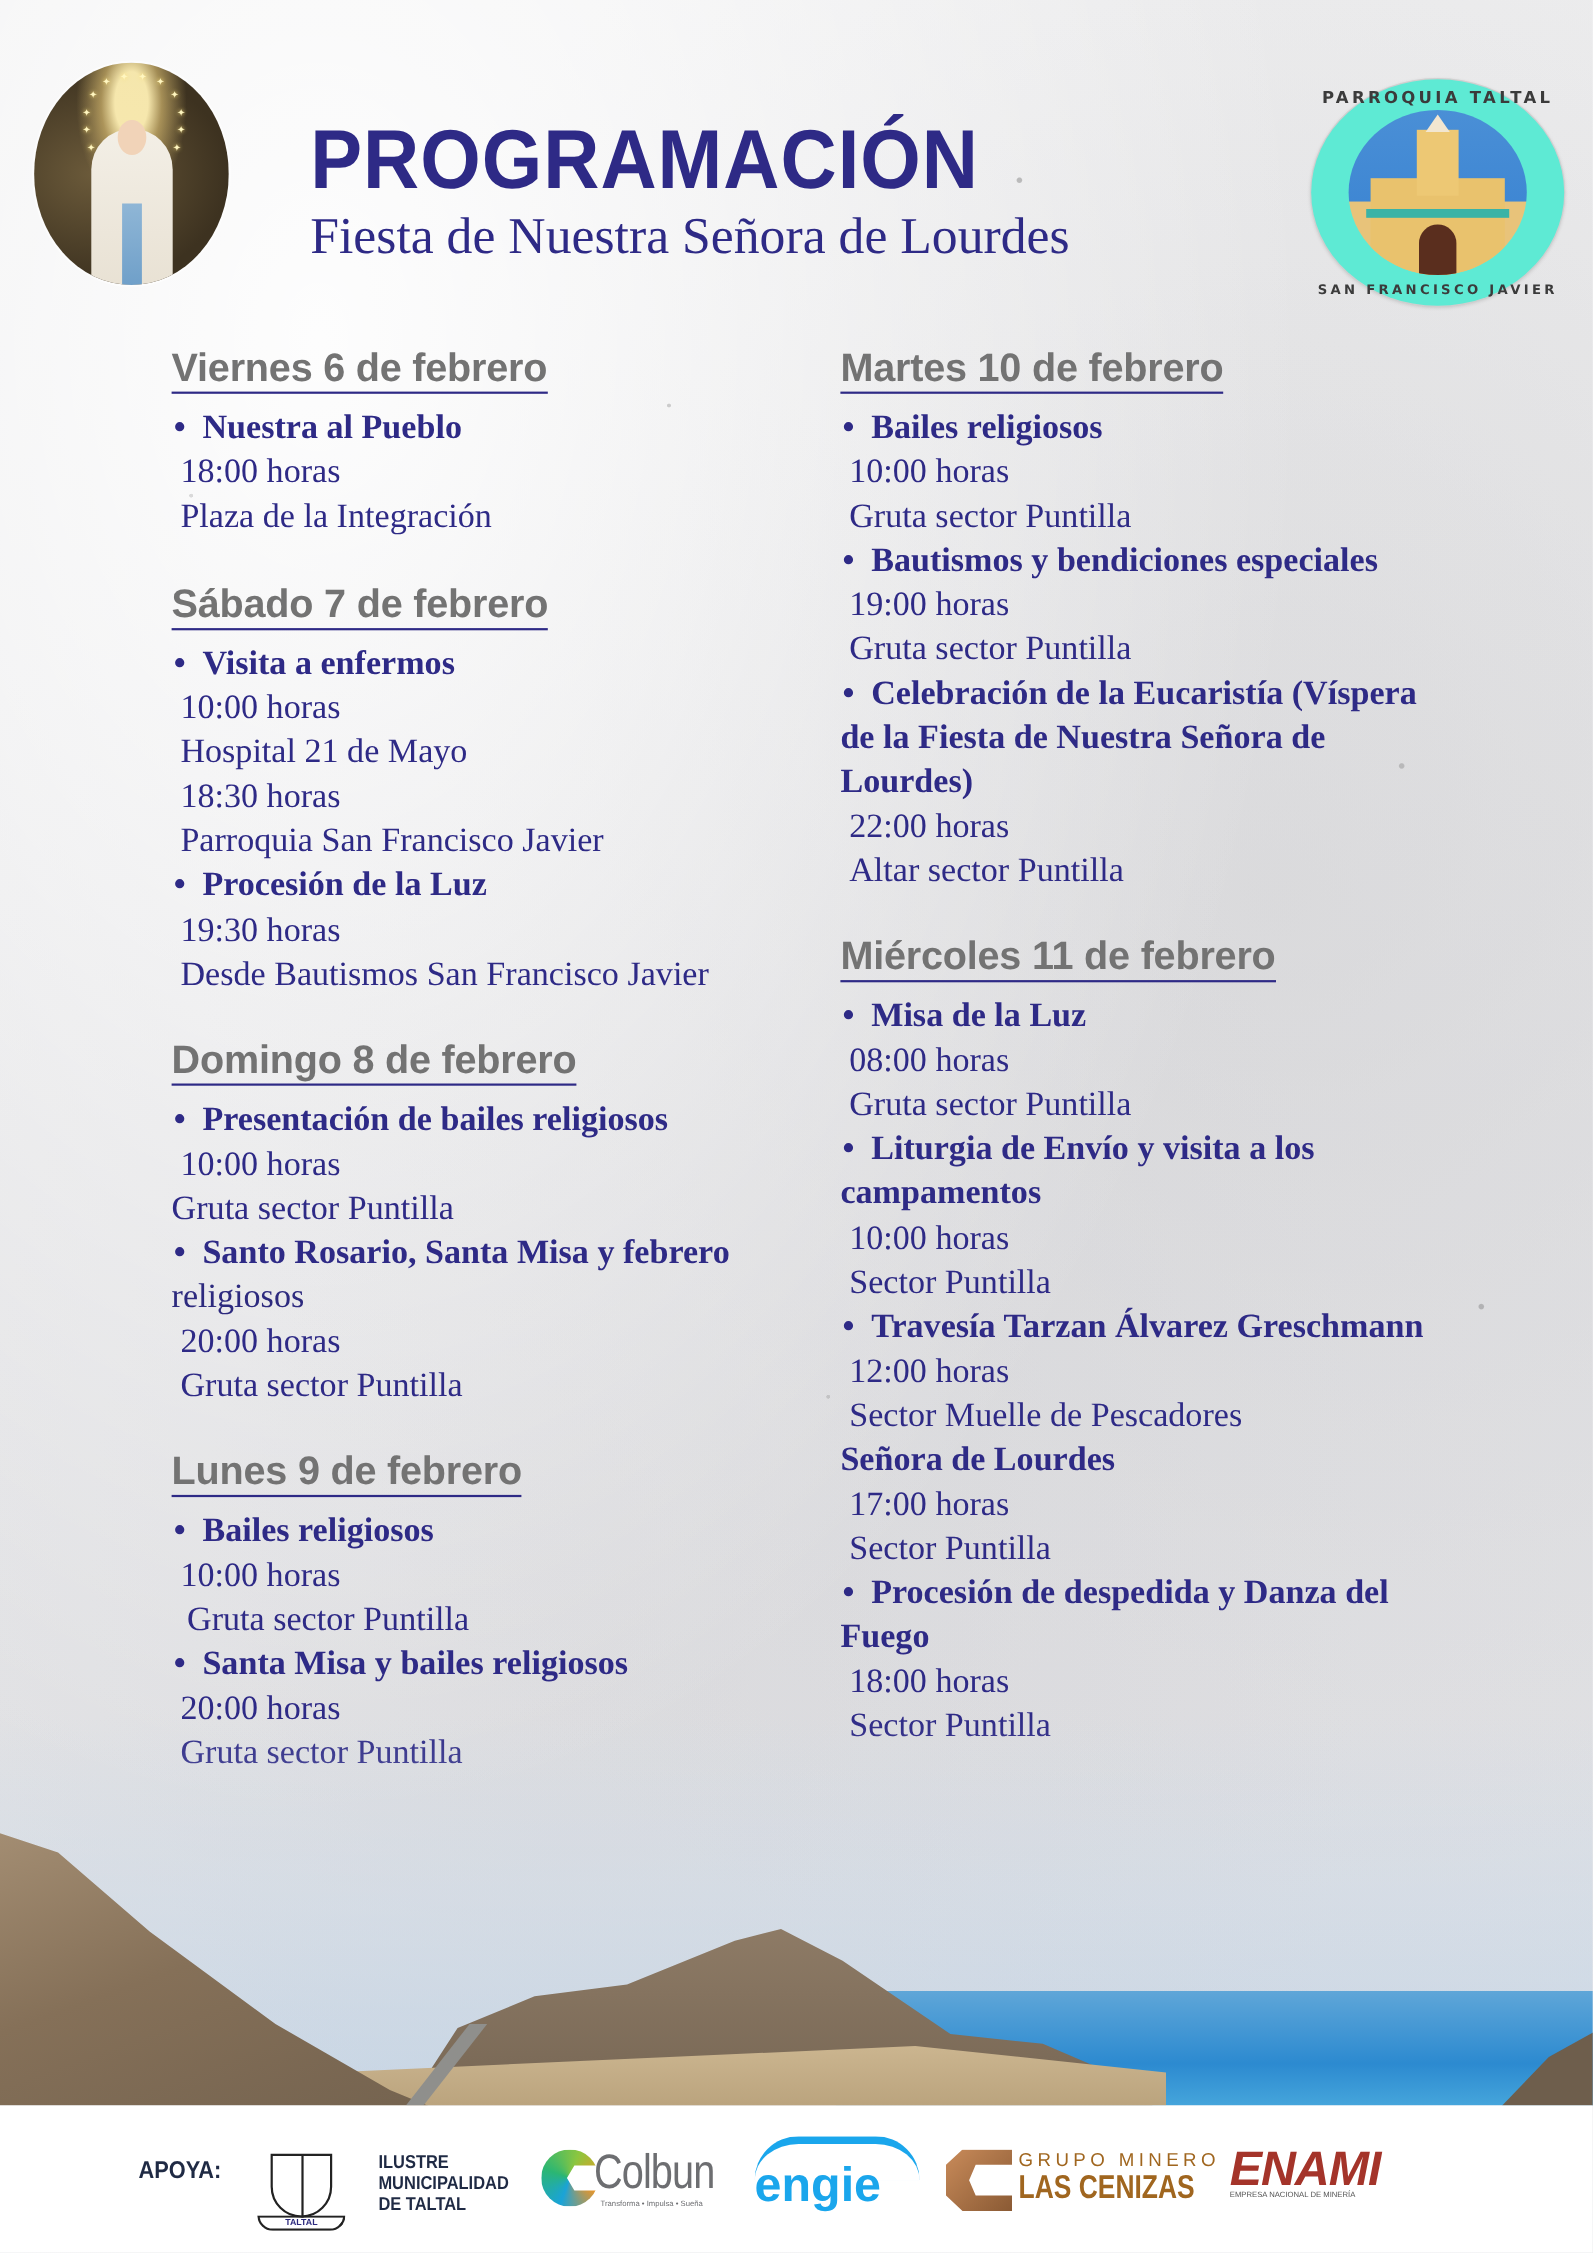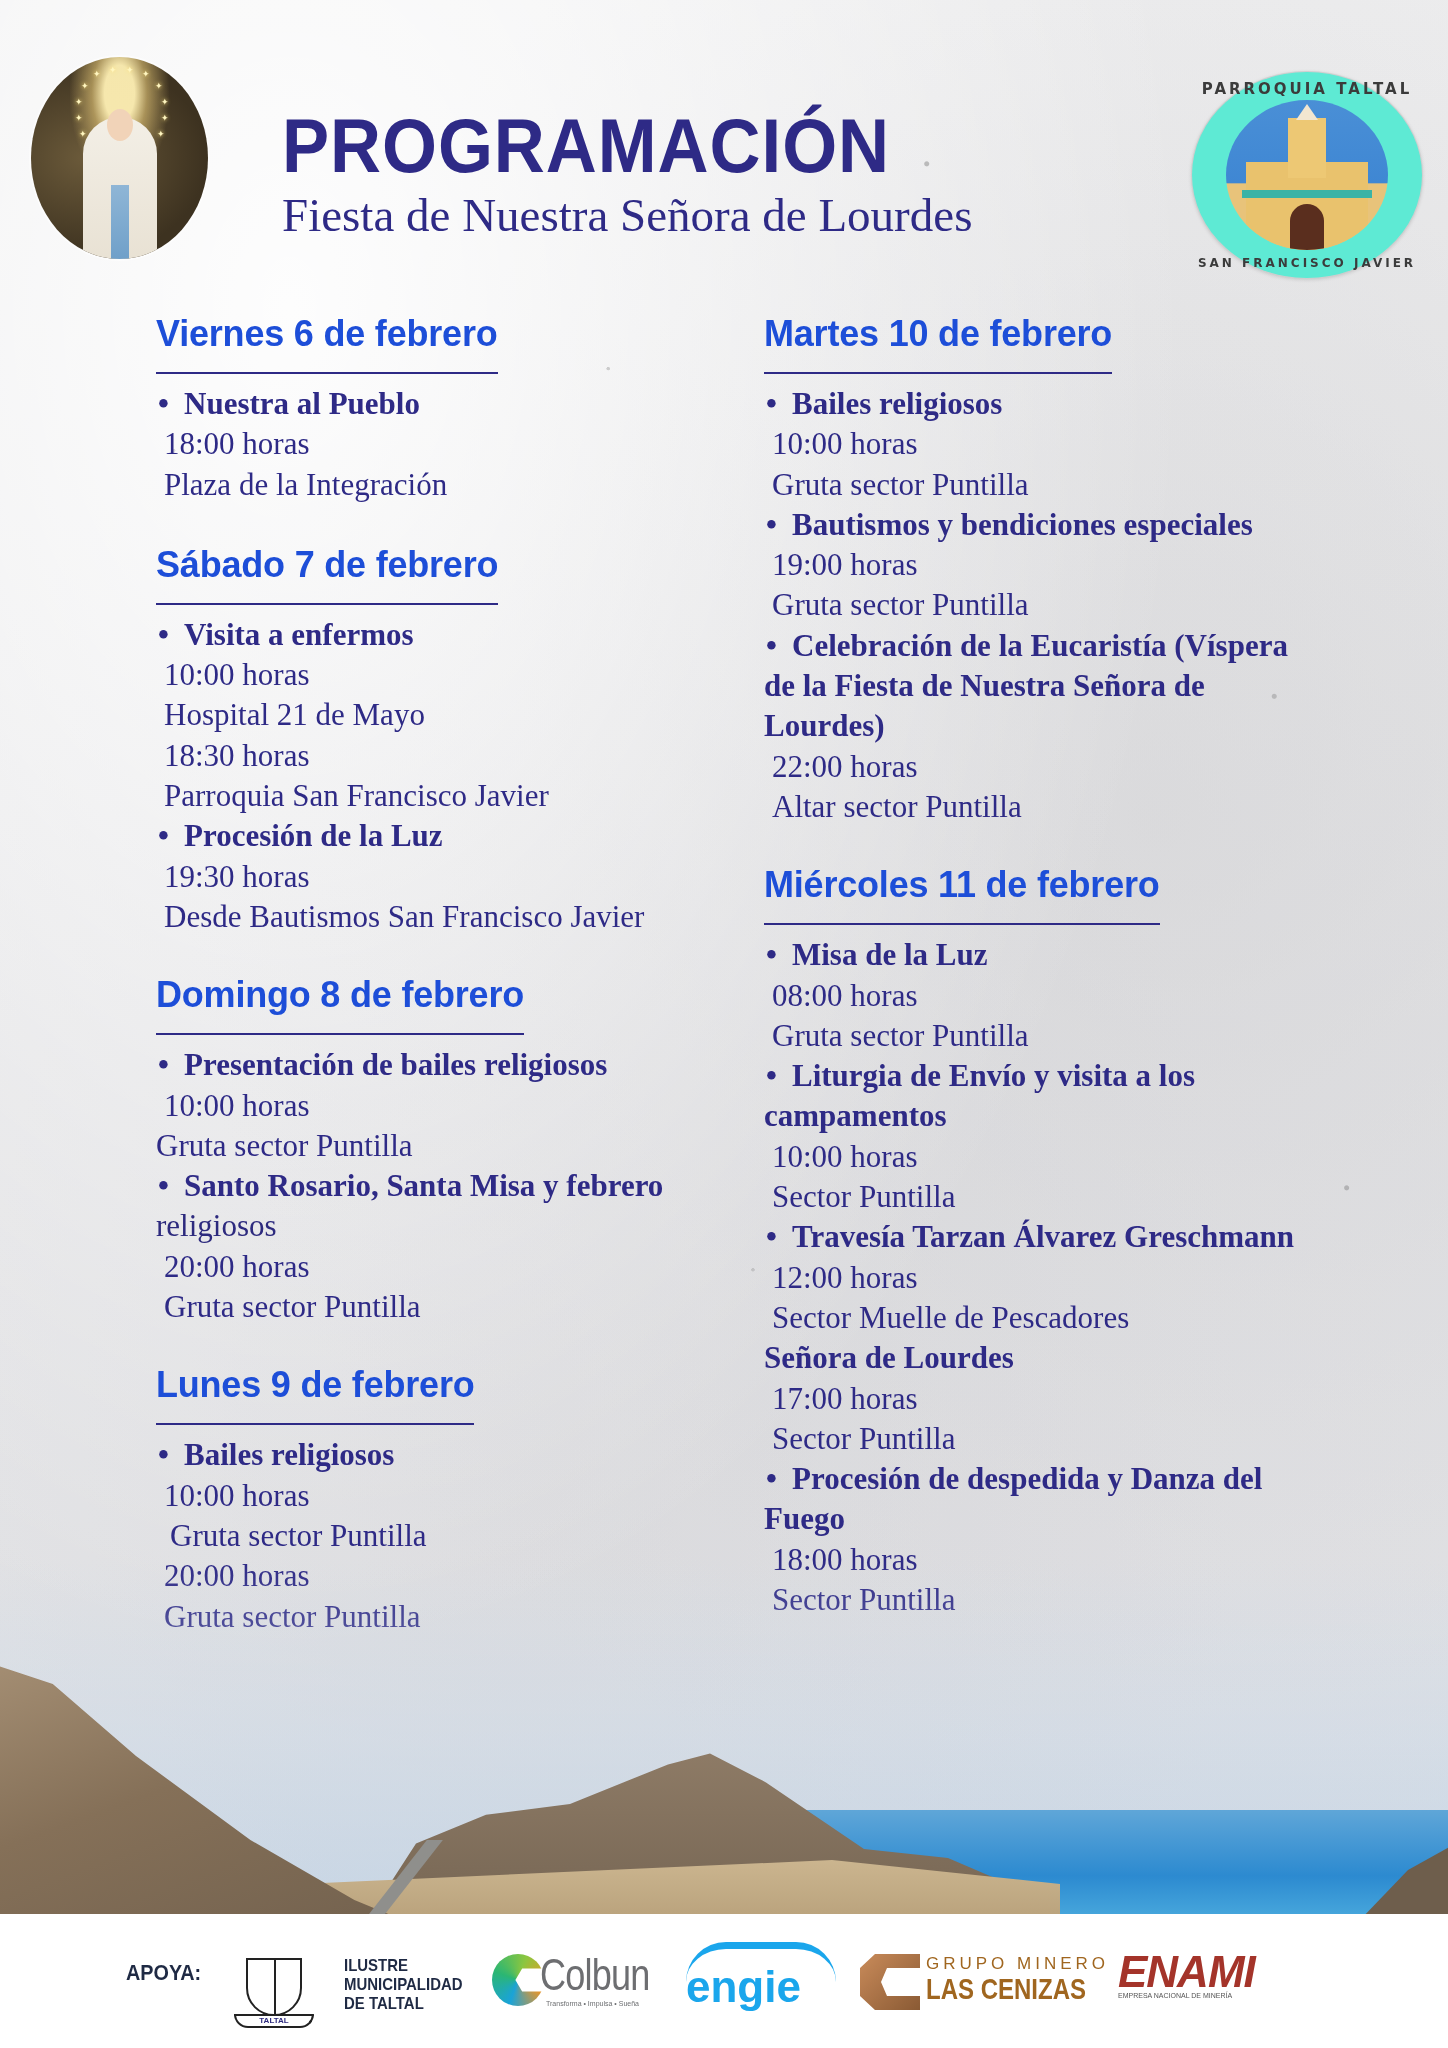--- a/index.html
+++ b/index.html
@@ -91,22 +91,22 @@
 
   
   .col { position: absolute; top: 312px; }
   .col-left { left: 156px; width: 560px; }
   .col-right { left: 764px; width: 600px; }
 
   .day { margin-bottom: 36px; }
   .day-title {
     display: inline-block;
     font-family: "Liberation Sans", "DejaVu Sans", sans-serif;
-    font-weight: 700; font-size: 36px; line-height: 44px; color: #1d4ed8;
-    border-bottom: 2px solid #2e2a86; padding-bottom: 16px; margin-bottom: 10px;
+    font-weight: 700; font-size: 36px; line-height: 44px; color: #737373;
+    border-bottom: 2px solid #2e2a86; padding-bottom: 0px; margin-bottom: 10px;
     letter-spacing: -0.2px;
   }
   .event { font-size: 31px; line-height: 40.3px; }
   .event-name { font-weight: 700; color: #2e2a86; }
   .event-name .bullet { display: inline-block; width: 28px; padding-left: 2px; }
   .event-time, .event-place { color: #2e2a86; padding-left: 8px; }
 
   .col-left .day-1 { margin-bottom: 38px; }
 
   
@@ -242,20 +242,21 @@
   </div>
 
   <div class="day">
     <div class="day-title">Lunes 9 de febrero</div>
     <div class="event">
       <div class="event-name"><span class="bullet">•</span><span>Bailes religiosos</span></div>
       <div class="event-time">10:00 horas</div>
       <div class="event-place" style="padding-left:14px">Gruta sector Puntilla</div>
     </div>
     <div class="event">
+      <div class="event-name"><span class="bullet">•</span><span>Santa Misa y bailes religiosos</span></div>
       <div class="event-time">20:00 horas</div>
       <div class="event-place">Gruta sector Puntilla</div>
     </div>
   </div>
 </div>
 
 <div class="col col-right">
   <div class="day">
     <div class="day-title">Martes 10 de febrero</div>
     <div class="event">

